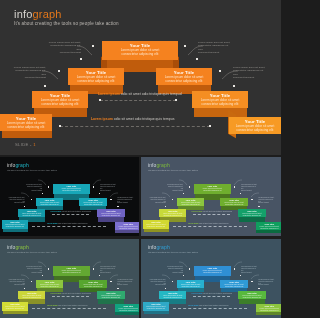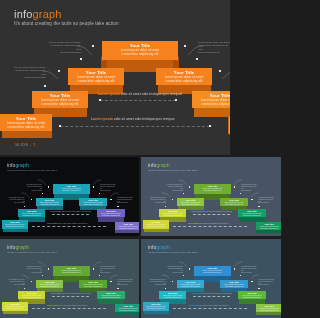--- a/index.html
+++ b/index.html
@@ -1,20 +1,20 @@
 <!DOCTYPE html>
 <html><head>
 <meta charset="utf-8">
 <style>
   html,body{margin:0;padding:0;background:#1c1c1c;}
   body{width:281px;height:318px;overflow:hidden;font-family:"Liberation Sans",sans-serif;}
   .root{position:relative;width:281px;height:318px;background:#1d1d1d;}
 
   
-  .hero{position:absolute;left:0;top:0;width:230px;height:155px;background:#313131;overflow:hidden;}
+  .hero{position:absolute;left:0;top:0;width:281px;height:155px;background:#313131;overflow:hidden;}
   .hero-inner{position:absolute;left:0;top:0;width:281px;height:155px;}
 
   .brand{position:absolute;left:14px;top:8px;font-size:11px;letter-spacing:.2px;line-height:12px;}
   .brand .b1{color:#d6d3ce;}
   .brand .b2{color:#e2761a;}
   .tagline{position:absolute;left:14px;top:21px;font-size:4.6px;color:#b9b5b0;letter-spacing:.1px;white-space:nowrap;}
 
   .footer{position:absolute;left:15px;top:142px;font-size:4.2px;color:#8d8a86;letter-spacing:.3px;}
   .footer .num{color:#e2761a;}
 

